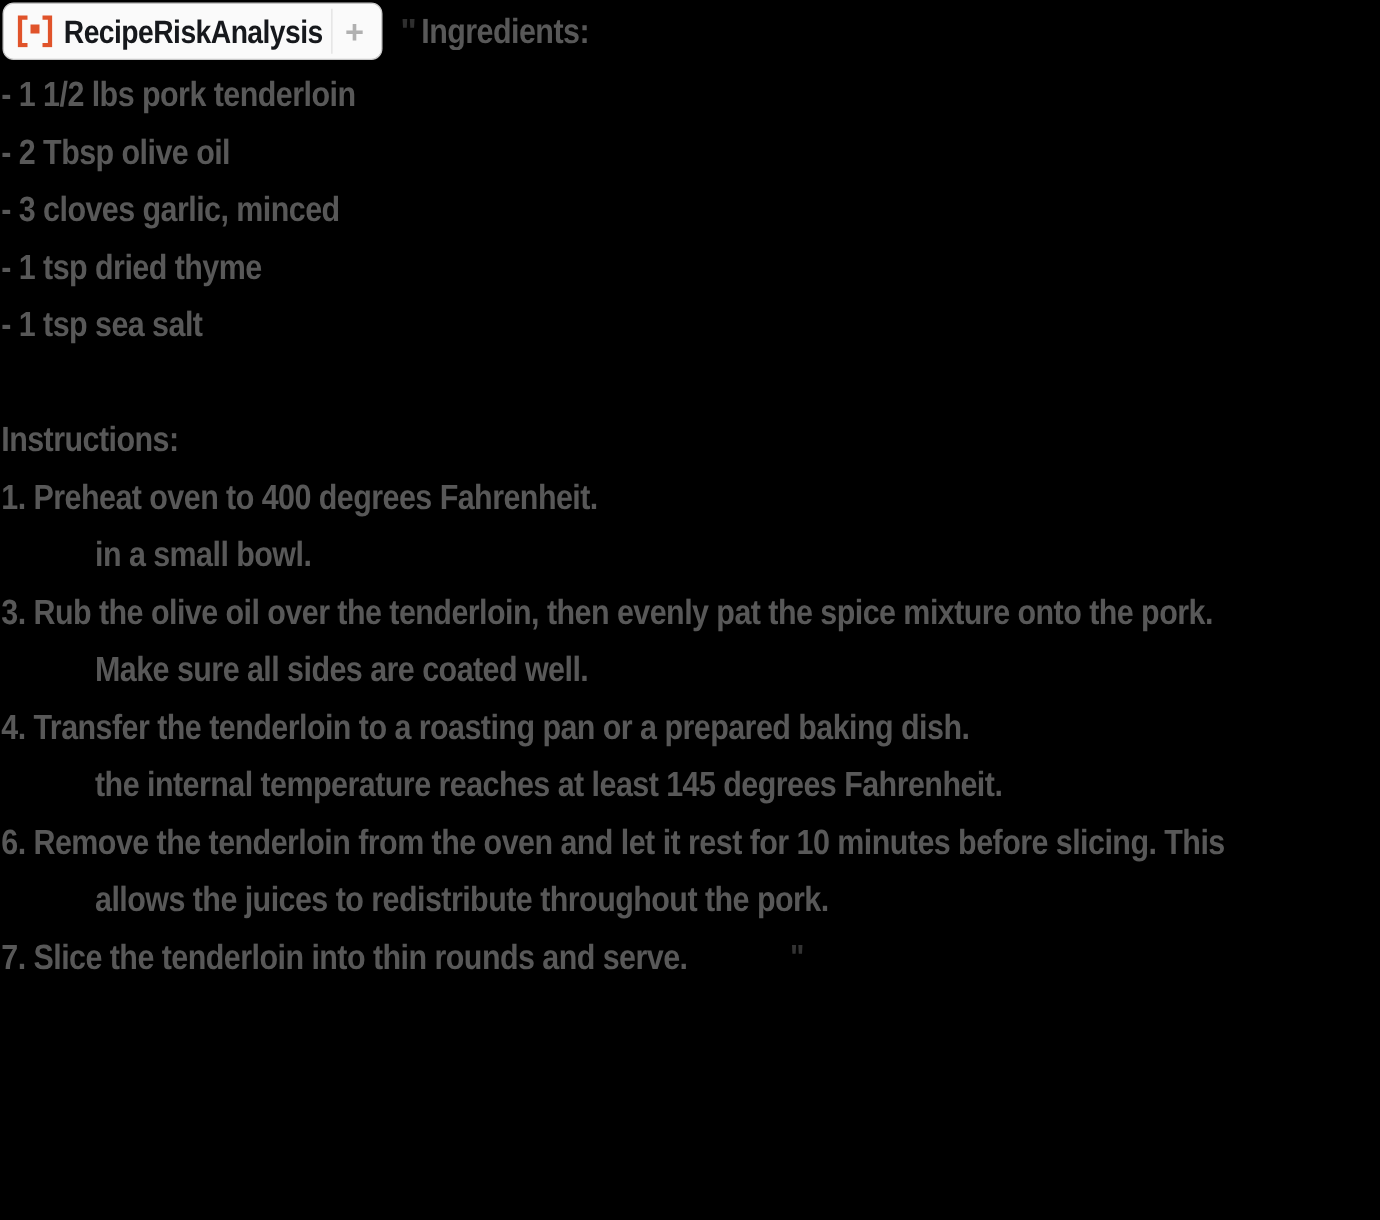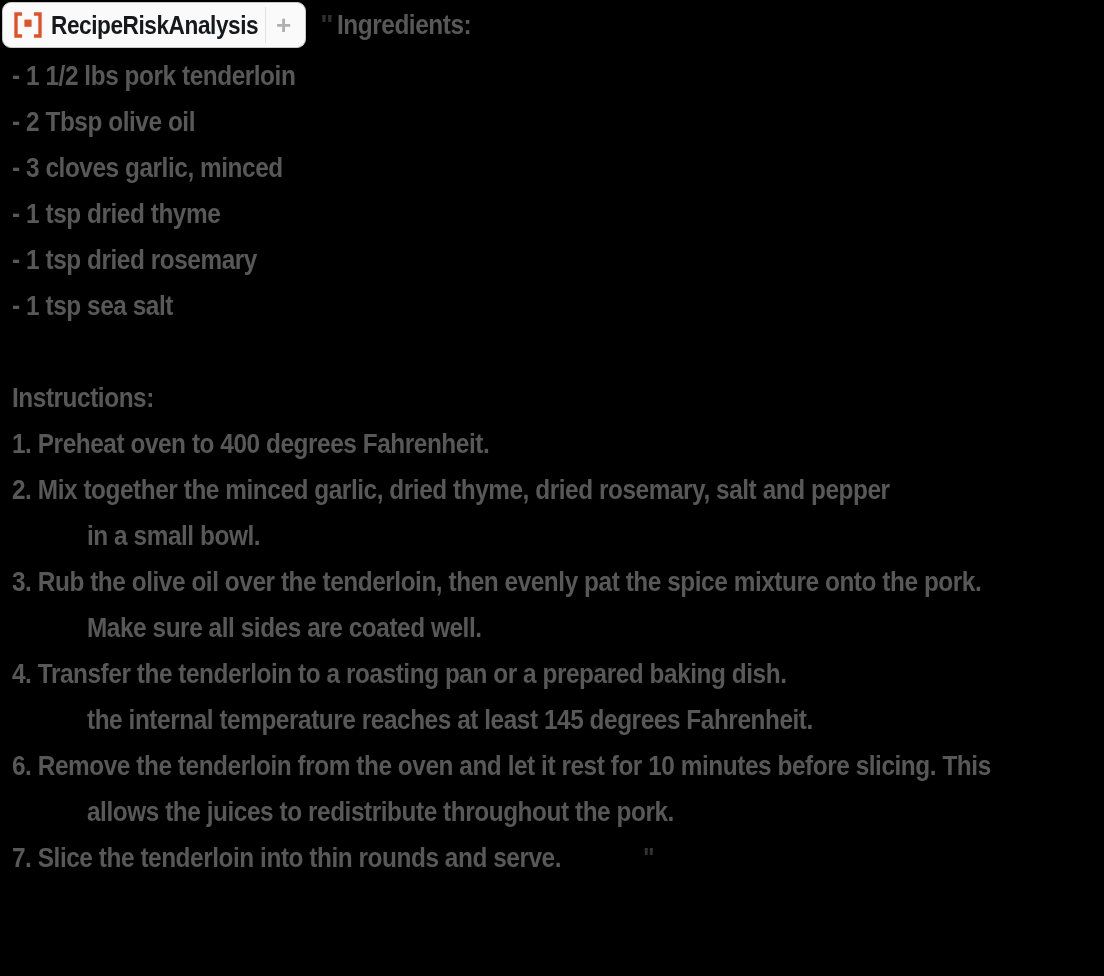--- a/index.html
+++ b/index.html
@@ -73,21 +73,21 @@
     font-weight: 700;
     margin-left: 14px;
   }
   .first-line-box {
     overflow: visible;
     white-space: nowrap;
     margin-left: 4px;
   }
   
   .content {
-    margin-left: 12px;
+    margin-left: 1px;
     margin-top: 3px;
   }
   .line {
     height: 46px;
     line-height: 46px;
     white-space: nowrap;
   }
   .line.indent {
     padding-left: 75px;
     text-decoration: underline;
@@ -126,26 +126,24 @@
   <span class="first-line-box">
     <span class="gtext">Ingredients:</span>
   </span>
 </div>
 
 <div class="content">
     <div class="line"><span class="gtext">- 1 1/2 lbs pork tenderloin</span></div>
     <div class="line"><span class="gtext">- 2 Tbsp olive oil</span></div>
     <div class="line"><span class="gtext">- 3 cloves garlic, minced</span></div>
     <div class="line"><span class="gtext">- 1 tsp dried thyme</span></div>
-    <div class="line"><span class="gtext">- 1 tsp dried rosemary</span></div>
     <div class="line"><span class="gtext">- 1 tsp sea salt</span></div>
     <div class="line"><span class="gtext"></span></div>
     <div class="line"><span class="gtext">Instructions:</span></div>
     <div class="line"><span class="gtext">1. Preheat oven to 400 degrees Fahrenheit.</span></div>
-    <div class="line"><span class="gtext">2. Mix together the minced garlic, dried thyme, dried rosemary, salt and pepper</span></div>
     <div class="line indent"><span class="gtext">in a small bowl.</span></div>
     <div class="line"><span class="gtext">3. Rub the olive oil over the tenderloin, then evenly pat the spice mixture onto the pork.</span></div>
     <div class="line indent"><span class="gtext">Make sure all sides are coated well.</span></div>
     <div class="line"><span class="gtext">4. Transfer the tenderloin to a roasting pan or a prepared baking dish.</span></div>
     <div class="line indent"><span class="gtext">the internal temperature reaches at least 145 degrees Fahrenheit.</span></div>
     <div class="line"><span class="gtext">6. Remove the tenderloin from the oven and let it rest for 10 minutes before slicing. This</span></div>
     <div class="line indent"><span class="gtext">allows the juices to redistribute throughout the pork.</span></div>
     <div class="line"><span class="gtext">7. Slice the tenderloin into thin rounds and serve.</span><span class="gtext close-quote">"</span></div>
   </div>
 

